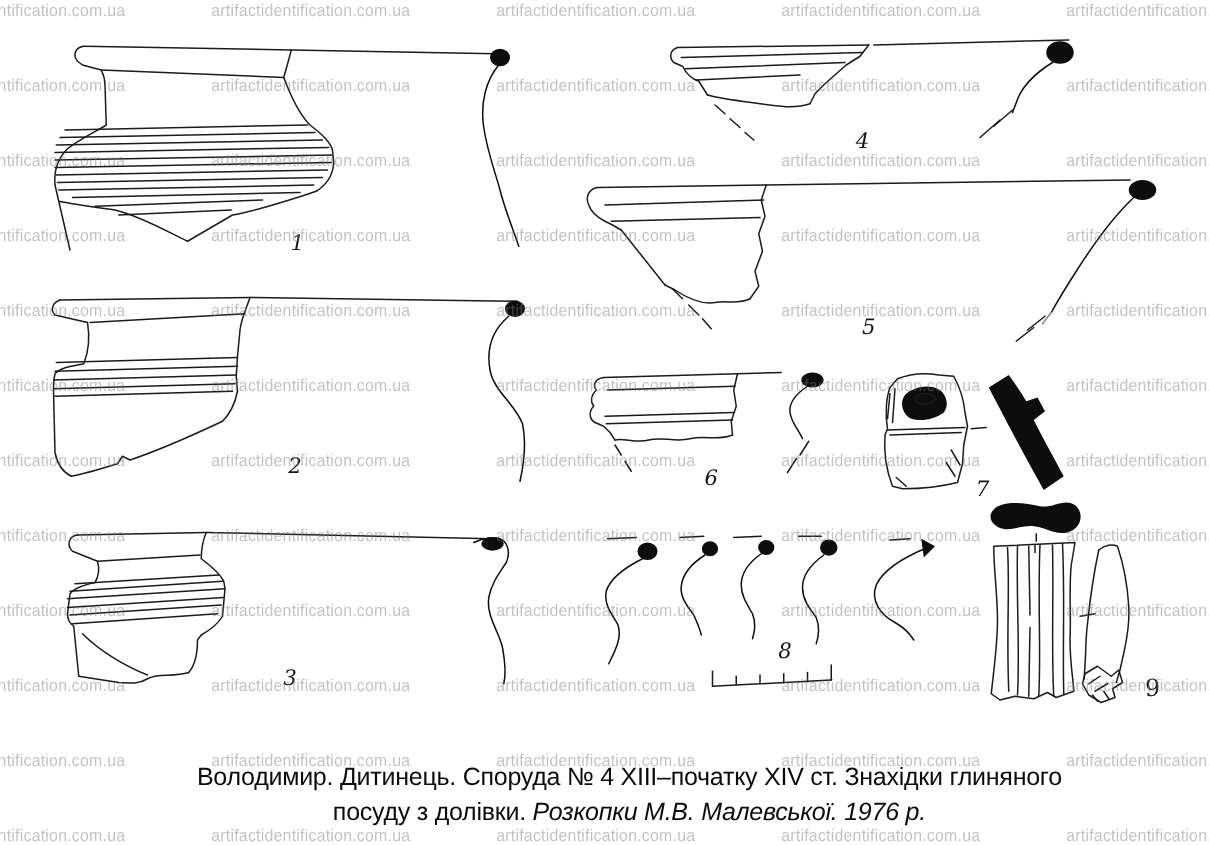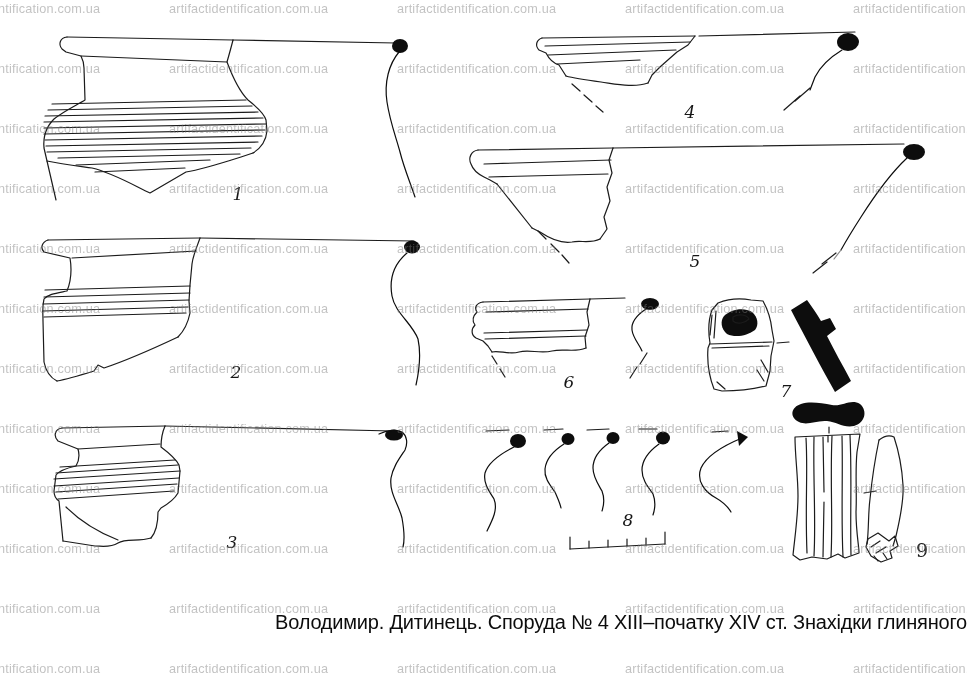--- a/index.html
+++ b/index.html
@@ -14,21 +14,21 @@
   #plate .wfill{fill:#ffffff;stroke:#1b1b1b;}
   #plate .prof{stroke:#0d0d0d;}
   #plate .grey{stroke:#8a8a8a;}
   .fig-label{
     font-family:"DejaVu Serif",serif;font-style:italic;font-size:17px;
     fill:#161616;stroke:none;
   }
   .fig-label.upright{font-style:normal;font-size:19px;}
   .caption{
     position:absolute;left:40px;right:0;top:608px;
-    text-align:right;color:#0c0c0c;font-size:20px;line-height:28px;
+    text-align:center;color:#0c0c0c;font-size:20px;line-height:28px;
     letter-spacing:-0.2px;
   }
   .caption i{font-style:italic;}
   #watermarks{position:absolute;inset:0;pointer-events:none;}
   .wm{
     position:absolute;white-space:nowrap;
     font-family:"Liberation Sans",sans-serif;
     transform:scaleX(0.94);transform-origin:0 0;letter-spacing:0.2px;
   }
 </style>
@@ -234,20 +234,21 @@
     <path d="M871,547 L880,541" stroke-width="0.7"></path>
     <path d="M876,553 L886,547" stroke-width="0.7"></path>
     <path d="M874,556 L878,561" stroke-width="0.7"></path>
     <path d="M883,553 L887,559" stroke-width="0.7"></path>
     <text class="fig-label upright" x="922" y="557" text-anchor="middle">9</text>
   </g>
 </svg>
 
   <div class="caption">
     <div>Володимир. Дитинець. Споруда № 4 XIII–початку XIV ст. Знахідки глиняного</div>
+    <div><span>посуду з долівки. </span><i>Розкопки М.В. Малевської. 1976 р.</i></div>
   </div>
 
   <div id="watermarks">
       <span class="wm" style="left: -59px; top: 1px; color: rgba(120, 120, 120, 0.45); font-size: 13.5px;">artifactidentification.com.ua</span>
       <span class="wm" style="left: 169px; top: 1px; color: rgba(120, 120, 120, 0.45); font-size: 13.5px;">artifactidentification.com.ua</span>
       <span class="wm" style="left: 397px; top: 1px; color: rgba(120, 120, 120, 0.45); font-size: 13.5px;">artifactidentification.com.ua</span>
       <span class="wm" style="left: 625px; top: 1px; color: rgba(120, 120, 120, 0.45); font-size: 13.5px;">artifactidentification.com.ua</span>
       <span class="wm" style="left: 853px; top: 1px; color: rgba(120, 120, 120, 0.45); font-size: 13.5px;">artifactidentification.com.ua</span>
       <span class="wm" style="left: -59px; top: 61px; color: rgba(120, 120, 120, 0.45); font-size: 13.5px;">artifactidentification.com.ua</span>
       <span class="wm" style="left: 169px; top: 61px; color: rgba(120, 120, 120, 0.45); font-size: 13.5px;">artifactidentification.com.ua</span>

